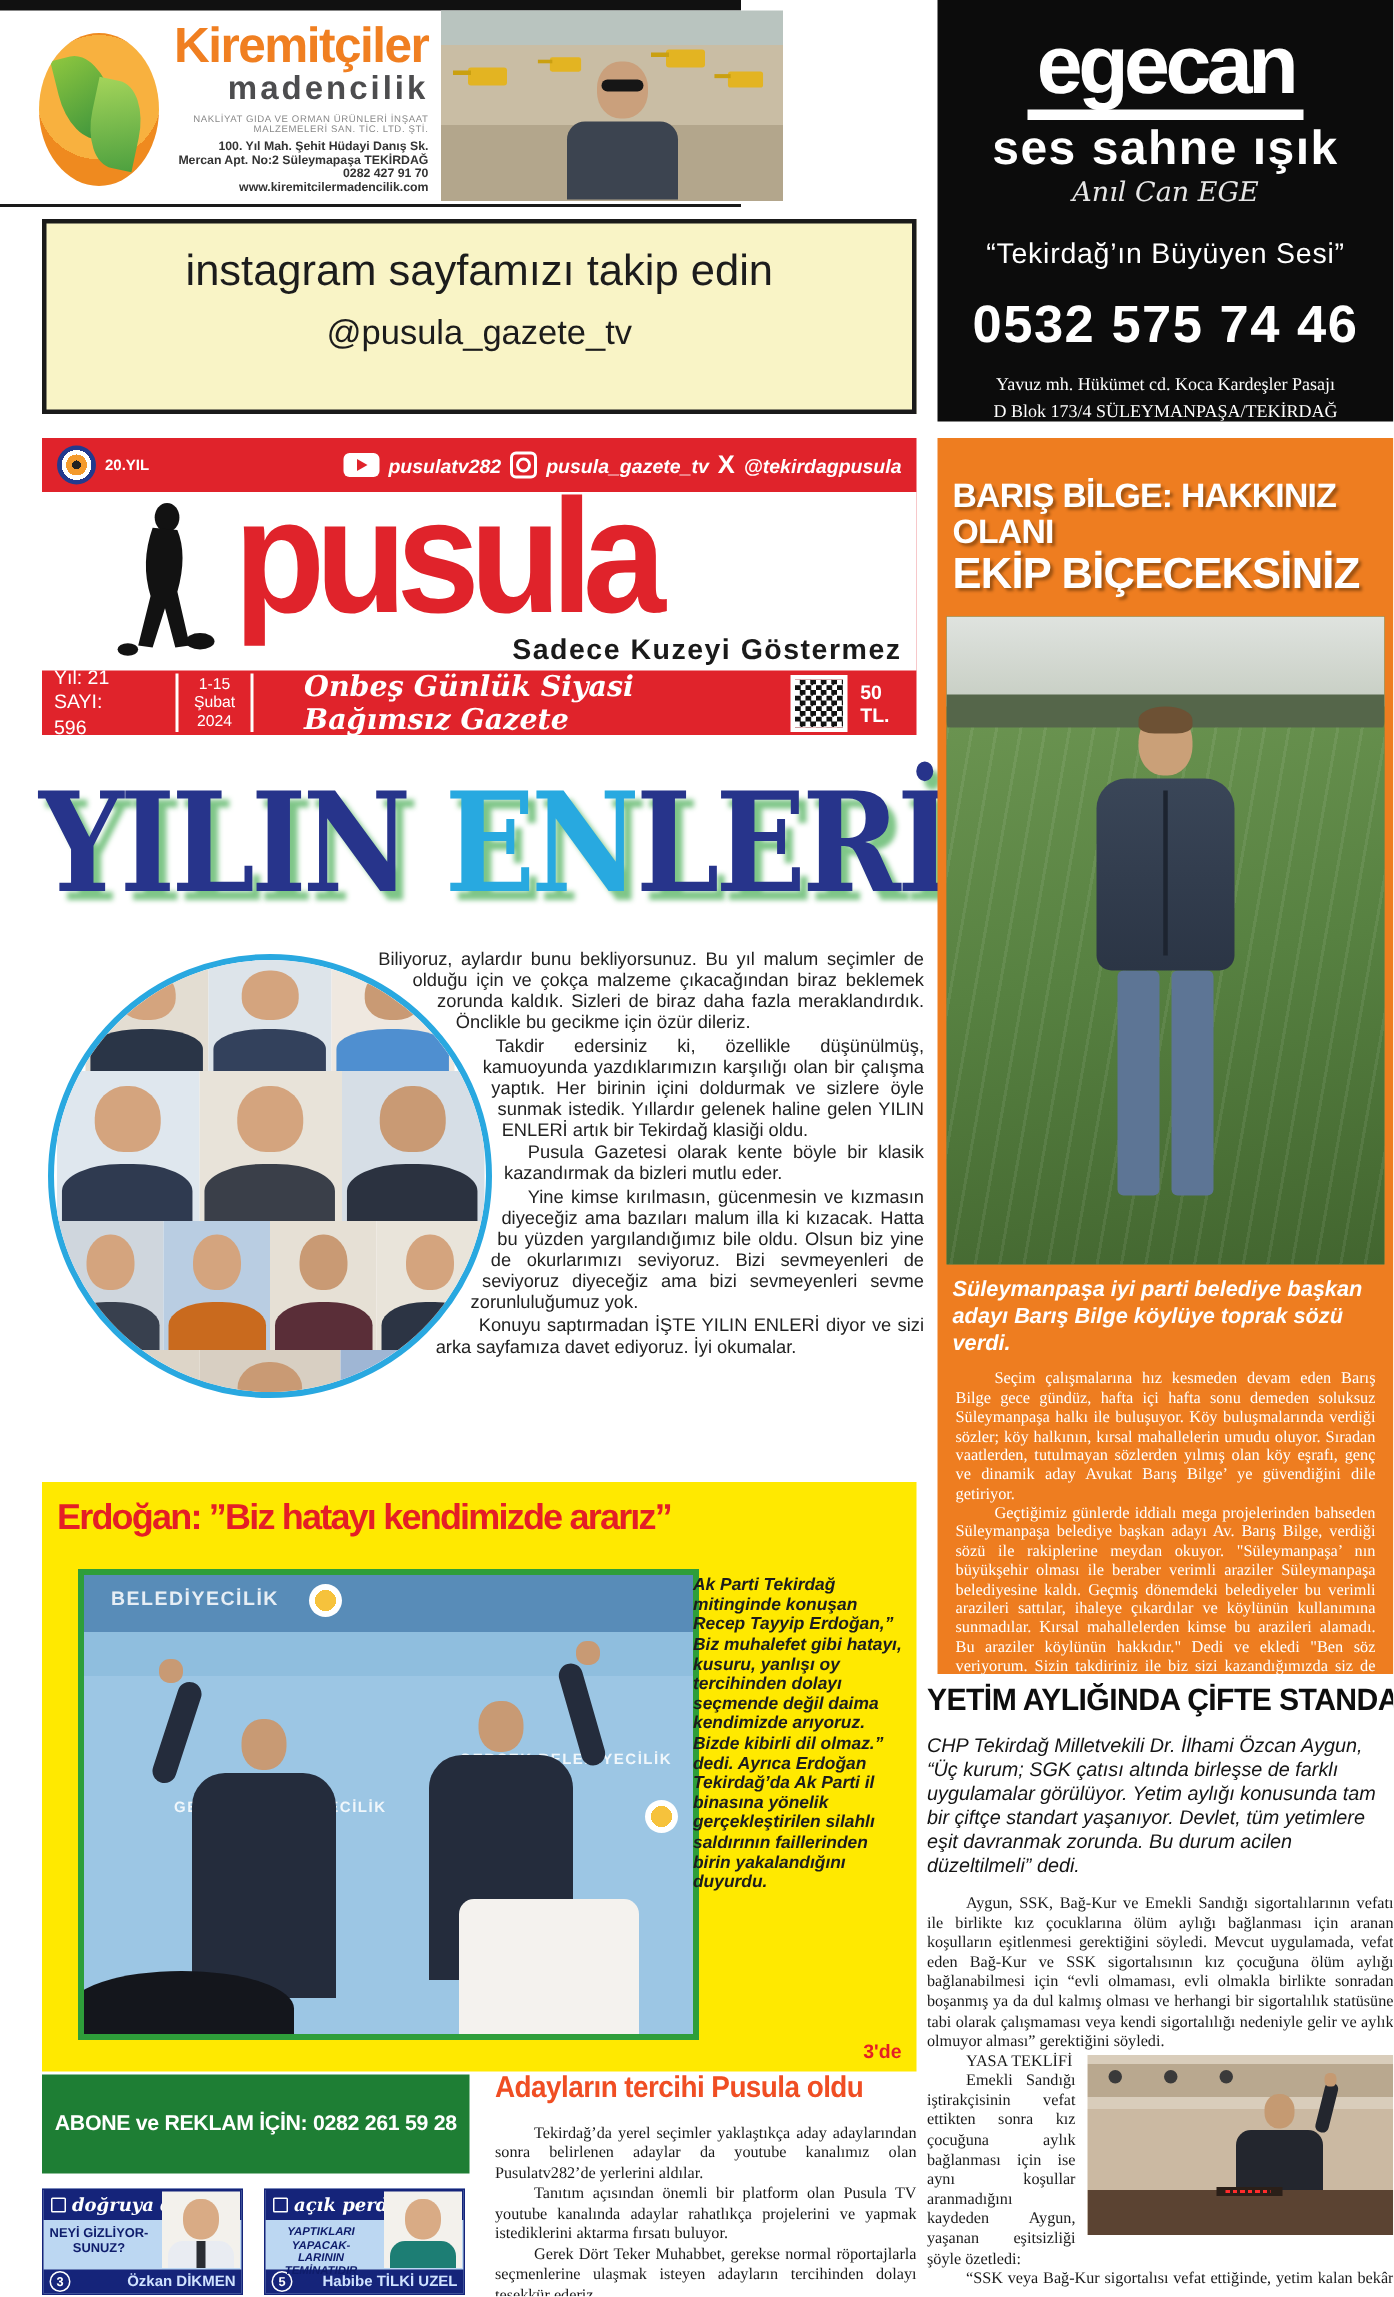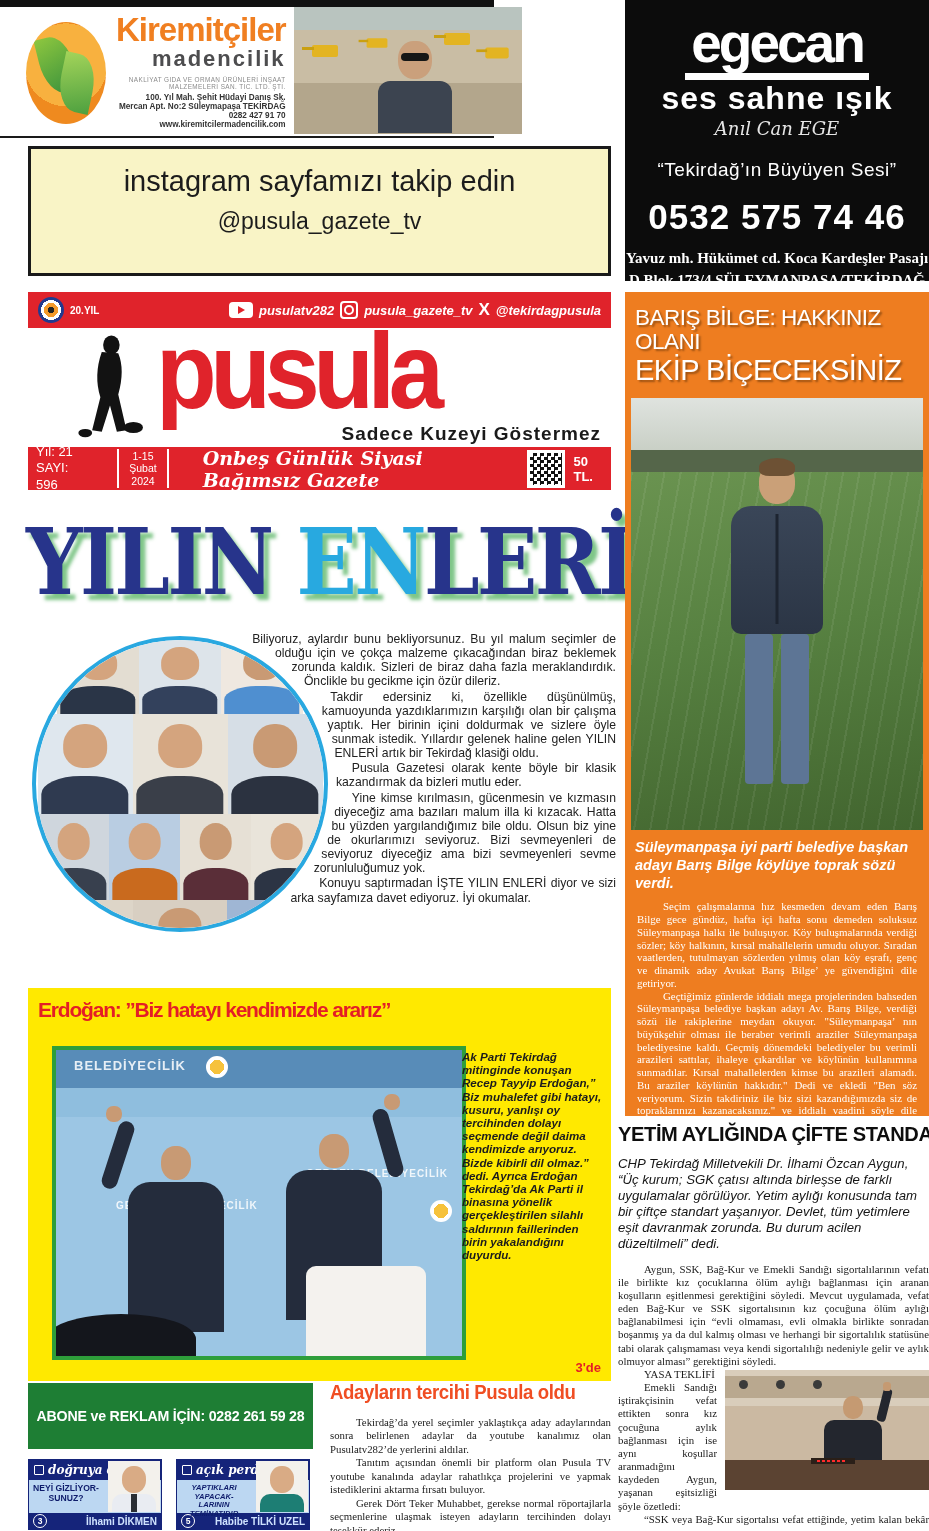--- a/index.html
+++ b/index.html
@@ -36,21 +36,21 @@
   .quarry .man .body{width:74px;height:52px;background:#3c4450;border-radius:12px 12px 0 0;margin-top:2px;}
 
   
   .ad-egecan{left:625px;top:0;width:304px;height:281px;background:#0c0c0c;color:#fff;text-align:center;}
   .eg-name{font-size:55px;font-weight:900;letter-spacing:-3px;line-height:1;display:inline-block;
            border-bottom:7px solid #fff;padding:16px 6px 2px 6px;}
   .eg-sub{font-size:32px;font-weight:900;letter-spacing:1px;line-height:1.05;margin-top:2px;}
   .eg-owner{font-size:18px;font-weight:300;color:#e6e6e6;font-family:"DejaVu Serif",serif;font-style:italic;margin-top:2px;}
   .eg-slogan{font-size:19px;margin-top:20px;letter-spacing:.5px;}
   .eg-phone{font-size:35px;font-weight:900;margin-top:16px;letter-spacing:1px;}
-  .eg-addr{font-size:15px;font-weight:700;font-family:"Liberation Serif",serif;margin-top:10px;line-height:1.5;}
+  .eg-addr{font-size:12px;font-weight:400;font-family:"Liberation Serif",serif;margin-top:10px;line-height:1.5;}
 
   
   .insta{left:28px;top:146px;width:577px;height:124px;background:#f9f4c6;border:3px solid #1a1a1a;
          text-align:center;color:#1c1c1c;}
   .insta .l{font-size:29px;margin-top:12px;line-height:1.4;}
   .insta .h{font-size:23px;margin-top:6px;}
 
   
   .mast{left:28px;top:292px;width:583px;height:198px;background:#e0232b;}
   .mast-top{height:36px;display:flex;align-items:center;color:#fff;padding:0 10px;gap:6px;}
@@ -94,22 +94,22 @@
   .portrait{position:relative;overflow:hidden;background:#e7e4dc;}
   .portrait::before{content:"";position:absolute;top:10%;left:50%;transform:translateX(-50%);
                     width:46%;height:44%;background:#d4a47e;border-radius:48% 48% 44% 44%;}
   .portrait::after{content:"";position:absolute;bottom:-2px;left:50%;transform:translateX(-50%);
                    width:92%;height:40%;background:var(--suit,#2c3444);border-radius:45% 45% 0 0;}
   .portrait:nth-child(3n)::before{background:#c99a74;}
   .r1{width:82px;height:74px;} .r2{width:95px;height:100px;} .r3{width:71px;height:86px;} .r4{width:94px;height:80px;}
 
   
   .bilge{left:625px;top:292px;width:304px;height:824px;background:#ee7d20;color:#fff;}
-  .bilge-head{padding:14px 8px 8px 10px;font-weight:400;line-height:1.08;
-              text-shadow:2px 2px 2px rgba(60,30,0,.45);letter-spacing:-.5px;}
+  .bilge-head{padding:14px 8px 8px 10px;font-weight:700;line-height:1.08;
+              text-shadow:2px 2px 2px rgba(60,30,0,.45);letter-spacing:-.5px;margin-top:13px;}
   .bilge-head .h1{font-size:22.5px;} .bilge-head .h2{font-size:29px;}
   .bilge-photo{margin:4px 6px 0 6px;height:432px;position:relative;overflow:hidden;background:#5d8445;}
   .bp-sky{position:absolute;left:0;top:0;right:0;height:60px;background:linear-gradient(#dfe3df,#c6cdc2);}
   .bp-trees{position:absolute;left:0;top:52px;right:0;height:26px;background:#55664a;border-radius:0 0 8px 8px;}
   .bp-grass{position:absolute;left:0;top:74px;right:0;bottom:0;
             background:linear-gradient(170deg,#6a9350 0%,#578141 45%,#42652f 100%);}
   .bp-grass::after{content:"";position:absolute;inset:0;
             background:repeating-linear-gradient(100deg,rgba(255,255,255,.07) 0 2px,transparent 2px 16px);}
   .bp-man{position:absolute;left:50%;top:64px;transform:translateX(-50%);width:110px;height:340px;}
   .bp-head{width:36px;height:42px;background:#caa078;border-radius:46%;margin:0 auto;position:relative;}
@@ -140,21 +140,21 @@
   .parl .led::after{content:"";position:absolute;left:6px;top:2px;width:30px;height:2px;
         background:repeating-linear-gradient(90deg,#ff2b2b 0 3px,transparent 3px 5px);}
   .parl .fig{position:absolute;left:96px;top:26px;width:64px;height:70px;}
   .parl .fig .h{width:20px;height:23px;background:#c59a72;border-radius:46%;margin:0 auto;}
   .parl .fig .b{width:58px;height:44px;background:#23262e;border-radius:10px 10px 0 0;margin:1px auto 0;}
   .parl .fig .arm{position:absolute;right:-4px;top:-8px;width:9px;height:34px;background:#23262e;transform:rotate(14deg);border-radius:4px;}
   .parl .fig .hand{position:absolute;right:-6px;top:-14px;width:8px;height:9px;background:#c59a72;border-radius:40%;}
 
   
   .erdo{left:28px;top:988px;width:583px;height:393px;background:#ffe900;}
-  .erdo-head{color:#e41e26;font-weight:900;font-size:21px;letter-spacing:-1.2px;padding:10px 0 0 10px;white-space:nowrap;}
+  .erdo-head{color:#e41e26;font-weight:900;font-size:24px;letter-spacing:-1.2px;padding:10px 0 0 10px;white-space:nowrap;}
   .erdo-photo{position:absolute;left:24px;top:58px;width:406px;height:306px;border:4px solid #2e9e3a;
               background:linear-gradient(#8fbede 0 22%,#9cc6e4 22% 100%);overflow:hidden;}
   .ep-band{position:absolute;left:0;top:0;right:0;height:38px;background:#4a7fae;opacity:.8;}
   .ep-txt{position:absolute;color:rgba(255,255,255,.85);font-weight:900;font-size:13px;letter-spacing:1px;}
   .ep-txt.t1{left:18px;top:8px;} .ep-txt.t2{right:14px;top:118px;font-size:10px;} .ep-txt.t3{left:60px;top:150px;font-size:10px;}
   .ep-logo{position:absolute;width:22px;height:22px;border-radius:50%;background:radial-gradient(circle,#f6c23c 0 7px,#fff 7px 11px);}
   .ep-fig{position:absolute;width:120px;}
   .ep-fig .h{width:30px;height:34px;background:#c89a74;border-radius:46%;margin:0 auto;position:relative;}
   .ep-fig .b{width:96px;height:150px;background:#242c3c;border-radius:22px 22px 0 0;margin:2px auto 0;}
   .ep-fig .arm{position:absolute;top:-26px;width:16px;height:70px;background:#242c3c;border-radius:8px;}
@@ -402,21 +402,21 @@
     </div>
     <div class="cb-mid">
       <div class="cb-title">NEYİ GİZLİYOR- SUNUZ?</div>
       <div class="cb-photo">
           <div class="head"></div>
           <div class="torso"></div>
         </div>
     </div>
     <div class="cb-foot">
       <span class="cb-num">3</span>
-      <span class="cb-name">İlhami DİKMEN</span>
+      <span class="cb-name">Özkan DİKMEN</span>
     </div>
   </div>
 
   <div class="abs colbox cb2">
     <div class="cb-head">
       <span class="cb-ico"></span>
       <span>açık perde</span>
     </div>
     <div class="cb-mid">
       <div class="cb-title it">YAPTIKLARI YAPACAK- LARININ TEMİNATIDIR</div>

